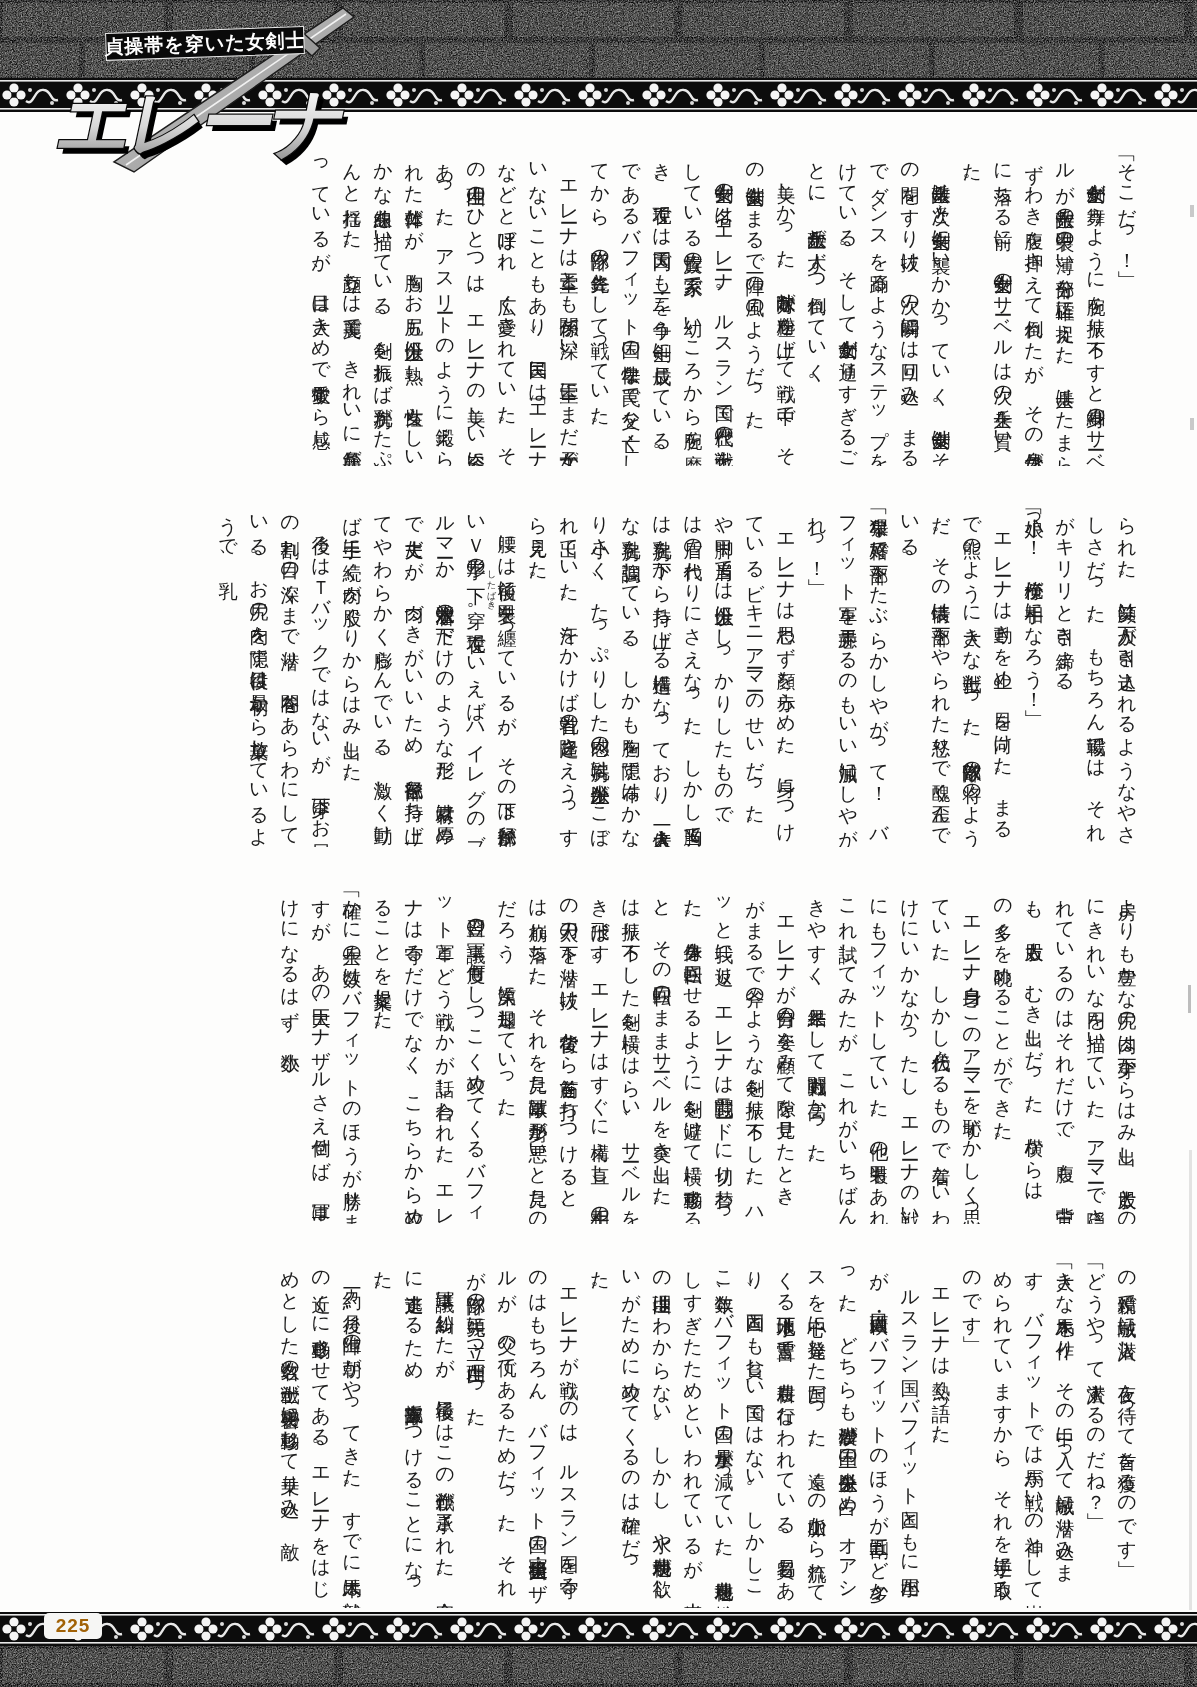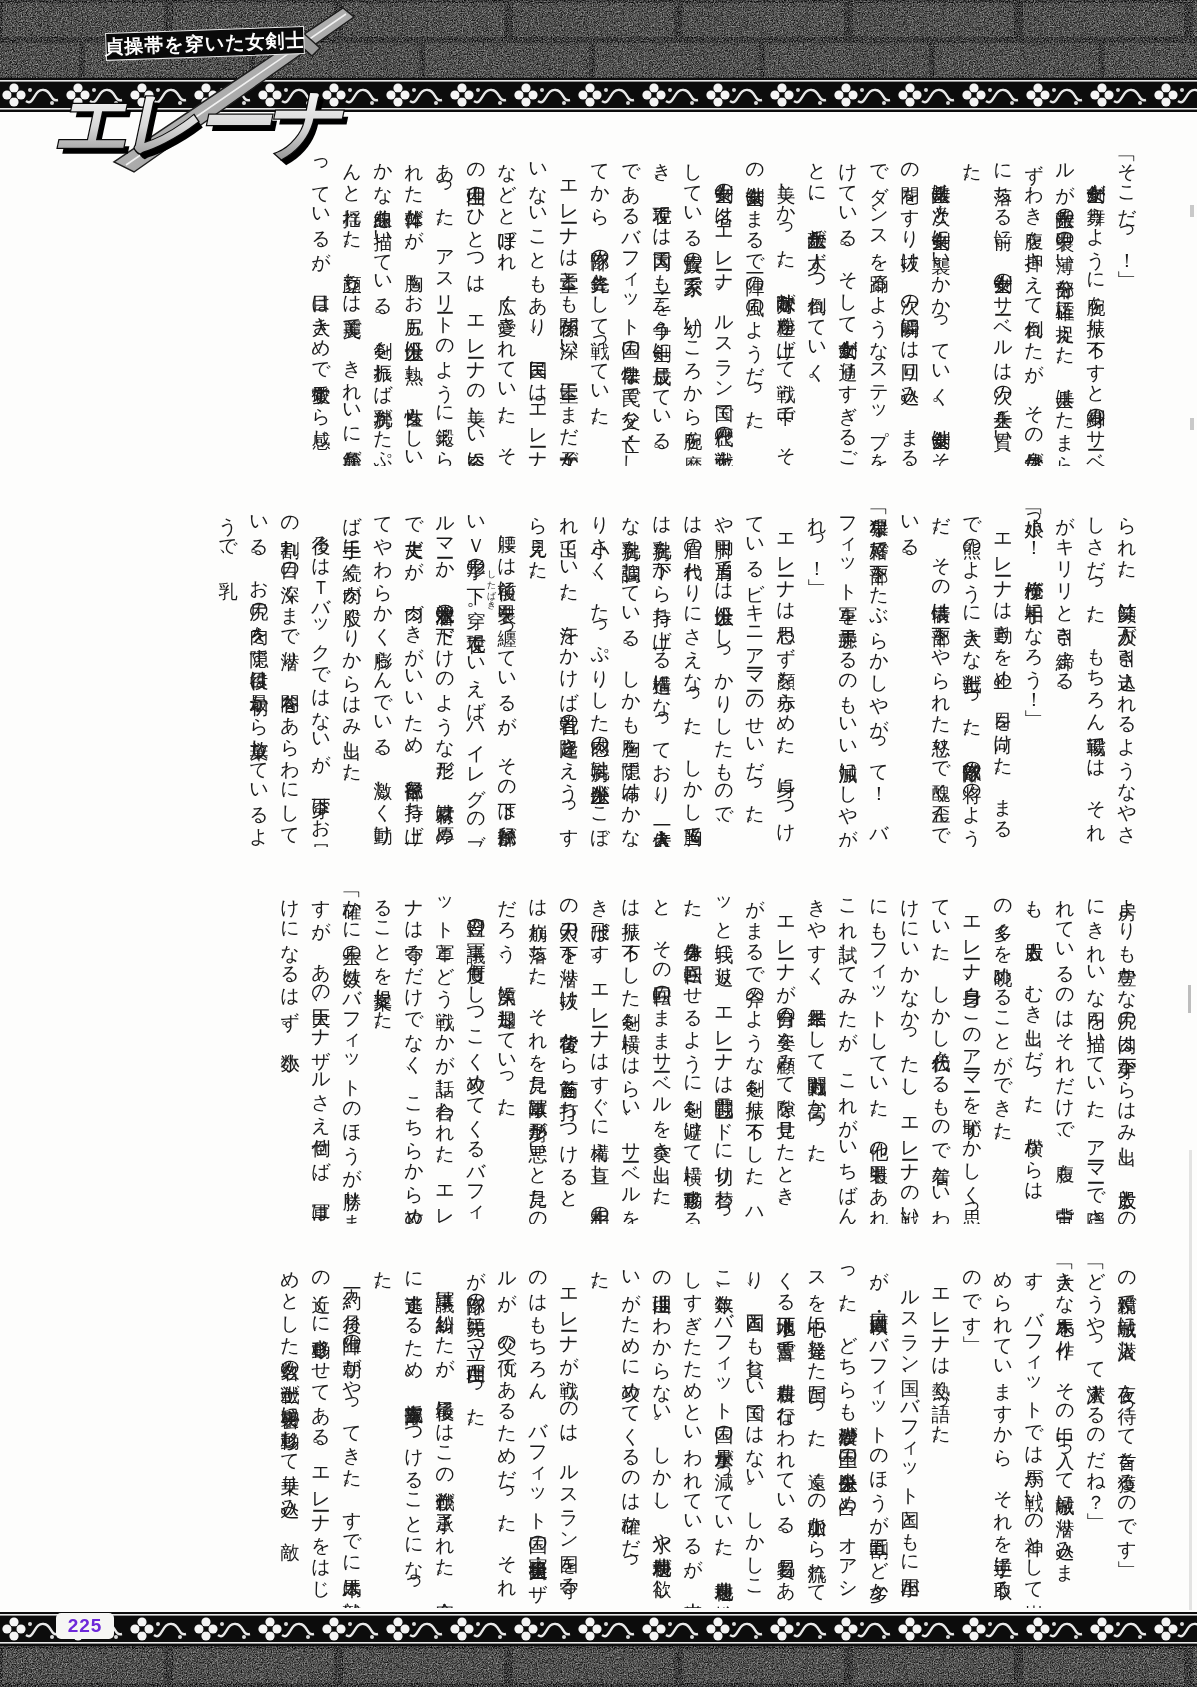--- a/index.html
+++ b/index.html
@@ -33,28 +33,28 @@
   .band p { margin:0; padding:0; }
   .band p.ind { text-indent:1em; }
   ruby rt { font-size:9px; letter-spacing:0; color:#2a2a2a; }
   .band1 { top:150px; height:316px; }
   .band2 { top:503px; height:344px; }
   .band3 { top:886px; height:338px; }
   .band4 { top:1258px; height:350px; }
 
   
   .pagenum {
-    position:absolute; left:56px; top:1613px;
+    position:absolute; left:44px; top:1613px;
     width:58px; height:26px;
     background:#f6f6f4;
     border-radius:5px;
     z-index:6;
     display:flex; align-items:center; justify-content:center;
     font-family:"Liberation Sans","DejaVu Sans",sans-serif;
-    font-size:19px; font-weight:bold; color:#6d28d9;
+    font-size:19px; font-weight:bold; color:#a16207;
     letter-spacing:1px;
   }
 
   
   .artifact { position:absolute; background:#c9c9c9; z-index:3; }
   .a1 { left:1190px; top:205px;  width:4px; height:12px; }
   .a2 { left:1190px; top:418px;  width:4px; height:12px; }
   .a3 { left:1188px; top:985px;  width:3px; height:28px; background:#bdbdbd; }
   .a4 { left:1189px; top:1150px; width:3px; height:460px; background:#e3e3e2; }
 

